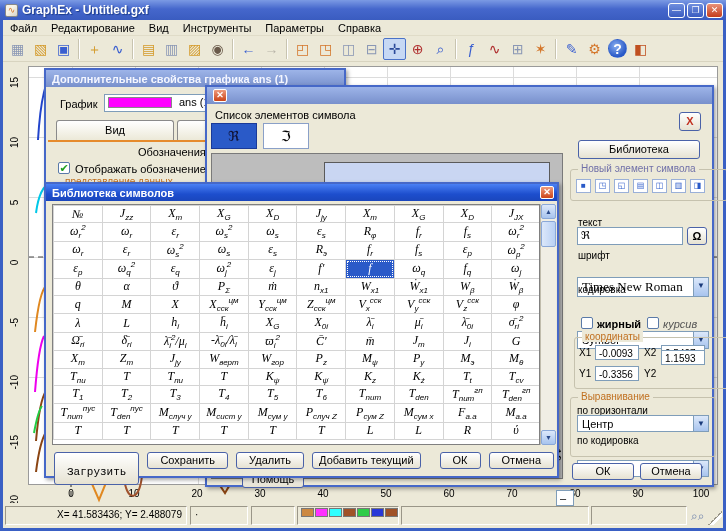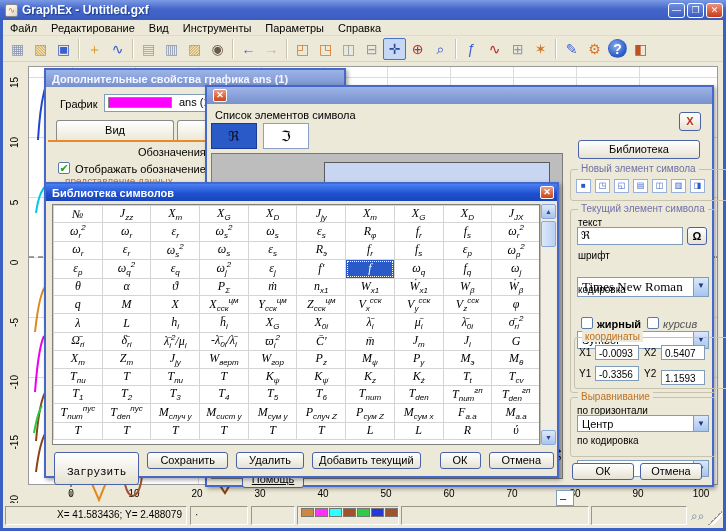--- a/index.html
+++ b/index.html
@@ -202,23 +202,20 @@
           <span class="ne-icon">■</span>
           <span class="ne-icon">◳</span>
           <span class="ne-icon">◱</span>
           <span class="ne-icon">▤</span>
           <span class="ne-icon">◫</span>
           <span class="ne-icon">▥</span>
           <span class="ne-icon">◨</span>
         </div>
     </div>
 
-    <div class="abs group" style="left:363px;top:122px;width:146px;height:184px;">
-      <span class="gcap blue">Текущий элемент символа</span>
-    </div>
     <span class="abs lbl" style="left:371px;top:130px;">текст</span>
     <div class="abs field" style="left:370px;top:140px;width:106px;height:18px;font-family:'DejaVu Sans',sans-serif;">ℜ</div>
     <div class="abs btn" style="left:480px;top:140px;width:20px;height:18px;line-height:16px;font-weight:bold;">Ω</div>
     <span class="abs lbl" style="left:371px;top:163px;">шрифт</span>
     <div class="abs combo" style="left:370px;top:173px;width:132px;height:20px;">
       <span class="val" style="font-family:'Liberation Serif',serif;font-size:13px;">Times New Roman</span>
       <span class="cbtn">▼</span>
     </div>
     <span class="abs lbl" style="left:371px;top:197px;">кодировка</span>
     <div class="abs combo" style="left:370px;top:207px;width:132px;height:18px;">
@@ -232,40 +229,40 @@
 
     <div class="abs group" style="left:367px;top:250px;width:158px;height:52px;">
       <span class="gcap orange">координаты</span>
       <span class="abs lbl" style="left:4px;top:9px;">X1</span>
       <div class="abs field" style="left:20px;top:7px;width:44px;height:15px;font-size:10px;">-0.0093</div>
       <span class="abs lbl" style="left:69px;top:9px;">X2</span>
       <div class="abs field" style="left:86px;top:7px;width:44px;height:15px;font-size:10px;">0.5407</div>
       <span class="abs lbl" style="left:4px;top:30px;">Y1</span>
       <div class="abs field" style="left:20px;top:28px;width:44px;height:15px;font-size:10px;">-0.3356</div>
       <span class="abs lbl" style="left:69px;top:30px;">Y2</span>
-      <div class="abs field" style="left:86px;top:32px;width:44px;height:15px;font-size:10px;">1.1593</div>
+      <div class="abs field" style="left:86px;top:12px;width:44px;height:15px;font-size:10px;">1.1593</div>
     </div>
 
     <div class="abs group" style="left:363px;top:310px;width:146px;height:60px;">
       <span class="gcap orange">Выравнивание</span>
       <span class="abs lbl" style="left:6px;top:7px;">по горизонтали</span>
       <div class="abs combo" style="left:6px;top:17px;width:132px;height:17px;">
         <span class="val">Центр</span>
         <span class="cbtn">▼</span>
       </div>
       <span class="abs lbl" style="left:6px;top:37px;">по кодировка</span>
       <div class="abs combo" style="left:6px;top:46px;width:132px;height:17px;top:45px;">
         <span class="val">Центр</span>
         <span class="cbtn">▼</span>
       </div>
     </div>
 
     <div class="abs btn" style="left:365px;top:376px;width:62px;height:17px;">ОК</div>
     <div class="abs btn" style="left:433px;top:376px;width:62px;height:17px;">Отмена</div>
-    <div class="abs btn" style="left:35px;top:384px;width:62px;height:17px;text-decoration:underline;">Помощь</div>
+    <div class="abs btn" style="left:35px;top:384px;width:62px;height:17px;">Помощь</div>
   </div>
 
   <div class="abs dlg" style="left:44px;top:182px;width:515px;height:296px;z-index:30;">
     <div class="dlg-title active">
       <span class="t">Библиотека символов</span>
       <span class="xbtn">✕</span>
     </div>
     <div class="abs" style="left:6px;top:20px;width:488px;height:241px;border:1px solid #808080;overflow:hidden;background:#fff;">
       <table class="symtbl" id="symgrid">
           <tbody>

